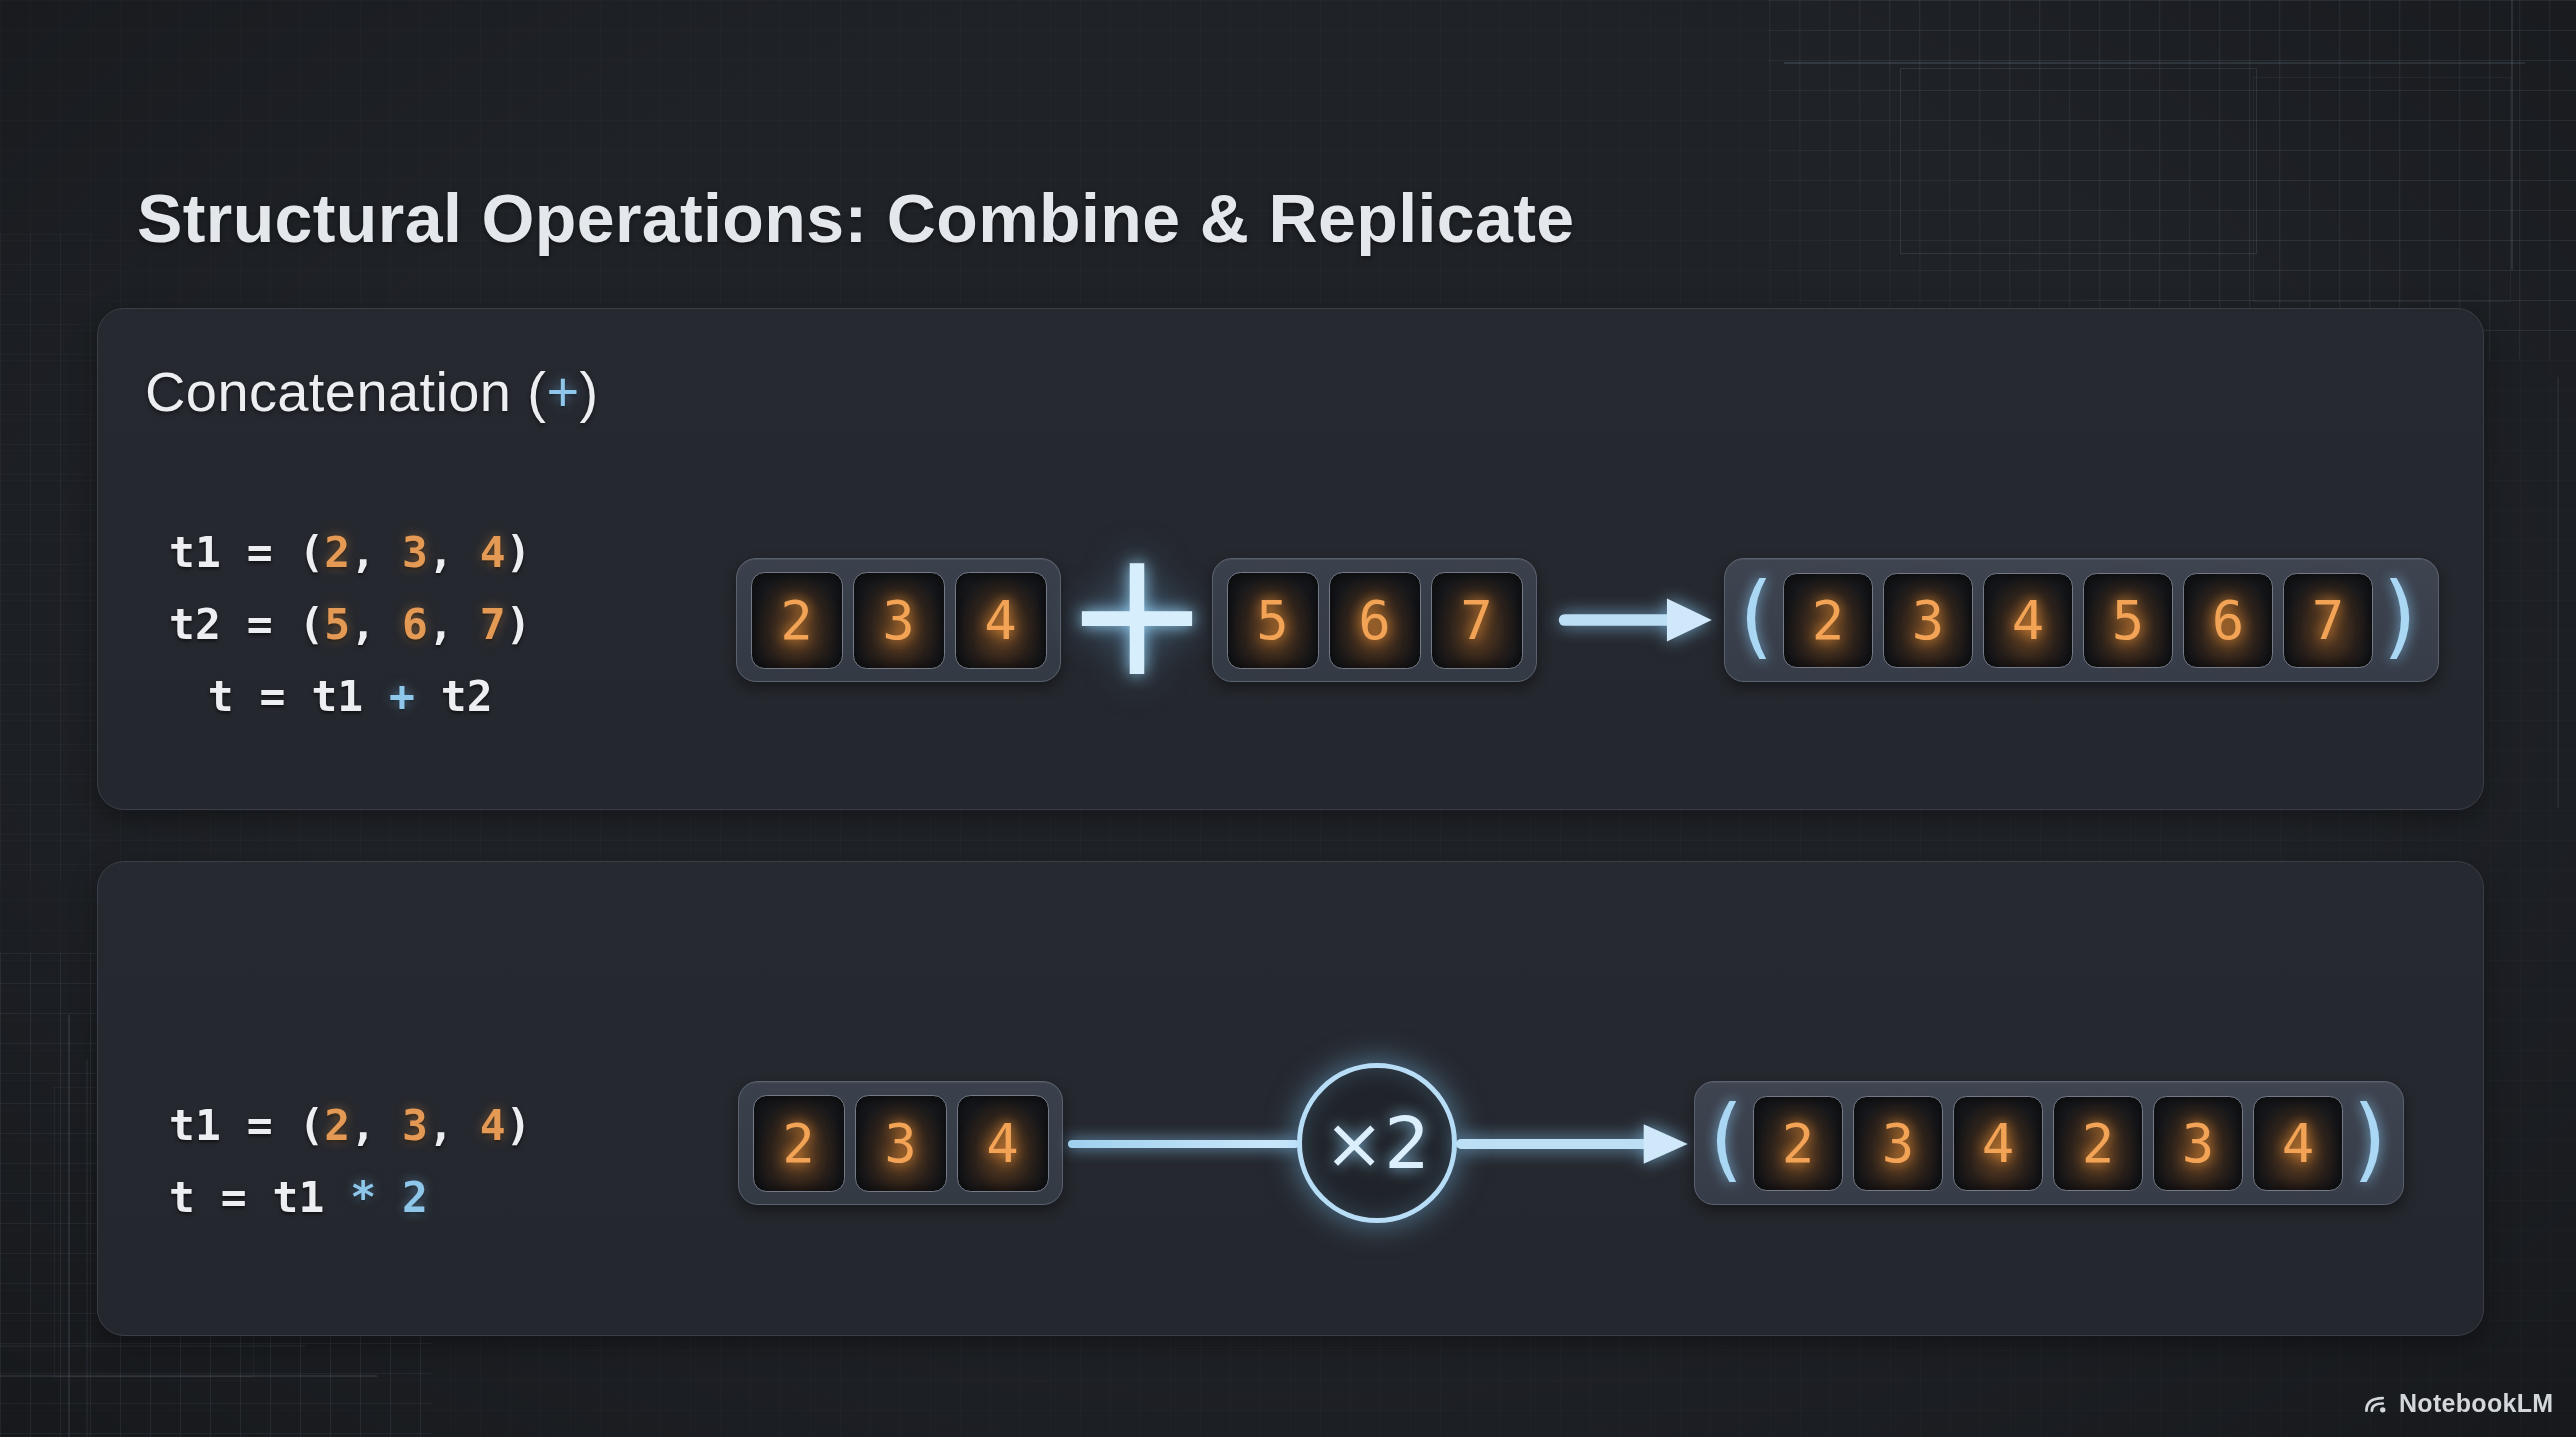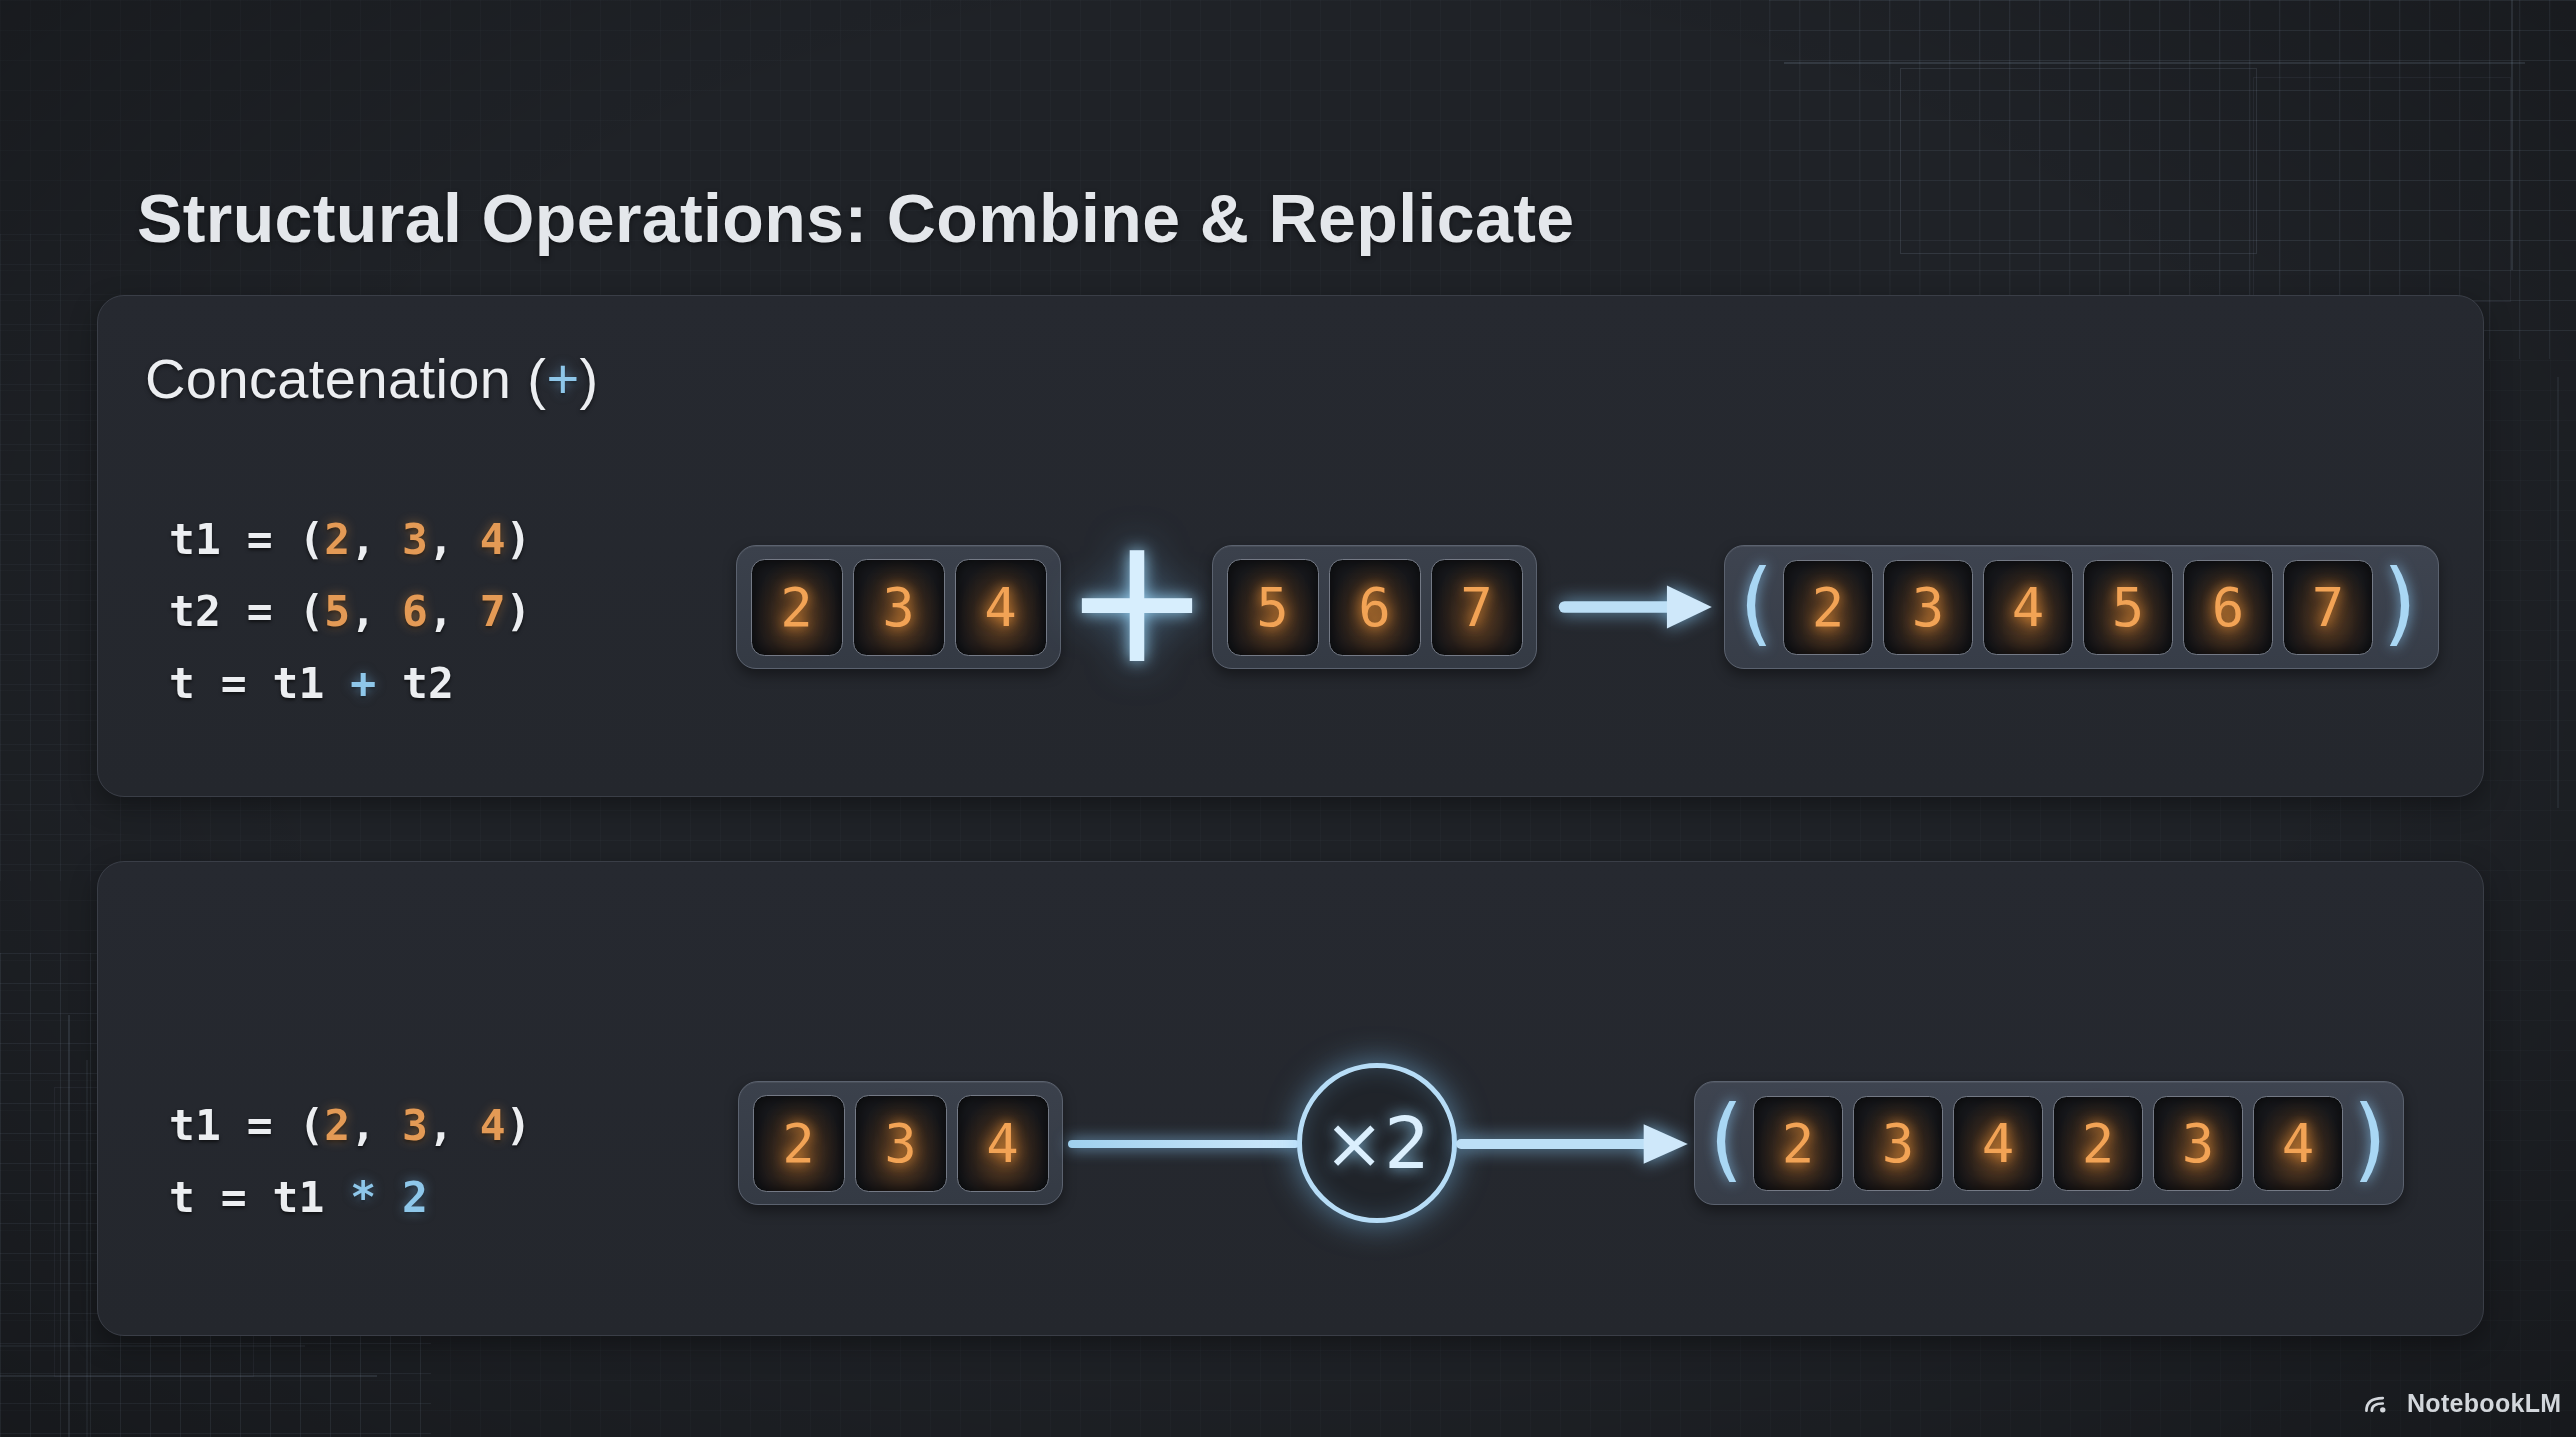--- a/index.html
+++ b/index.html
@@ -45,21 +45,21 @@
     font-size:68px;font-weight:700;letter-spacing:0.4px;
     color:#e4e7eb;text-shadow:0 1.8px 5.4px rgba(0,0,0,.5);
   }
   
   .panel{
     position:absolute;left:97px;width:2385px;z-index:2;
     background:linear-gradient(180deg,#262930 0%,#24272d 100%);
     border:1.8px solid #3a3e47;border-radius:27px;
     box-shadow:0 9px 27px rgba(0,0,0,.35);
   }
-  .panel-1{top:295px;height:500px;}
+  .panel-1{top:308px;height:500px;text-align:center;}
   .panel-2{top:861px;height:473px;}
   .panel-heading{
     position:absolute;left:47px;margin:0;
     font-size:56px;font-weight:500;color:#e1e4e9;letter-spacing:0.4px;
     text-shadow:0 1.8px 4.5px rgba(0,0,0,.5);
   }
   .panel-1 .panel-heading{top:50px;}
   .panel-2 .panel-heading{top:52px;}
   
   .code{
@@ -127,21 +127,21 @@
     box-shadow:0 0 32px rgba(130,200,250,.55), inset 0 0 23.4px rgba(130,200,250,.22);
     display:flex;align-items:center;justify-content:center;
   }
   .mult-circle span{
     font-family:"DejaVu Sans", sans-serif;font-size:72px;color:#dbeffd;
     text-shadow:0 0 14.4px rgba(150,212,250,.9);
   }
   
   .footer-brand{
     position:absolute;left:2361px;top:1389px;z-index:3;
-    display:flex;align-items:center;gap:17px;color:#d3d7dc;
+    display:flex;align-items:center;gap:9px;color:#d3d7dc;
   }
   .footer-brand .brand-text{font-size:25px;font-weight:700;letter-spacing:0.3px;}
 </style>
 </head>
 <body>
 
 <div class="slide">
 
   <div class="grid-faint"></div>
   <div class="grid-patch gp-tr"></div>

